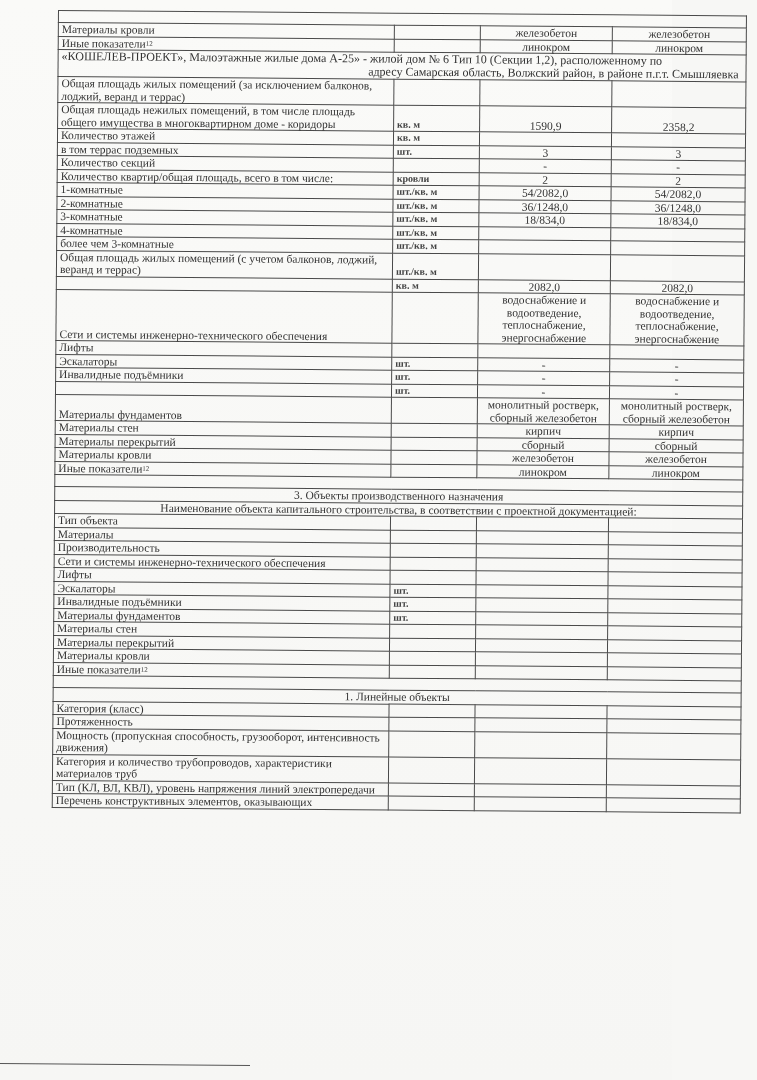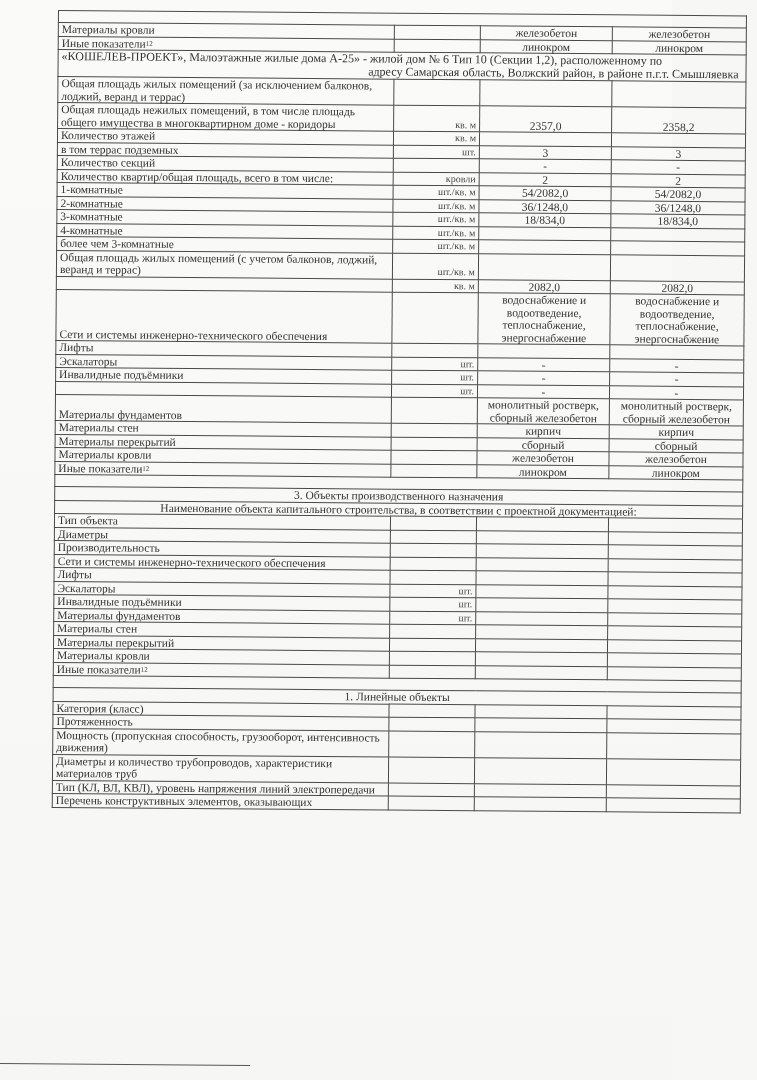--- a/index.html
+++ b/index.html
@@ -22,21 +22,21 @@
   td {
     border:1px solid #4a4a4a;
     font-size:11.5px; line-height:12.5px;
     padding:0 3px; vertical-align:bottom;
     color:#333;
   }
   col.c-label { width:336px; }
   col.c-unit { width:86px; }
   col.c-v1 { width:132px; }
   col.c-v2 { width:134px; }
-  td.unit { text-align:right; font-size:10px; color:#444; }
+  td.unit { text-align:left; font-size:10px; color:#444;font-weight:bold; }
   td.val { text-align:center; }
   td.center { text-align:center; }
   td.title-cell { text-align:left; font-size:12px; line-height:13px; }
   td.title-cell .l2 { display:block; text-align:right; padding-right:4px; }
   sup { font-size:7px; vertical-align:top; }
   .top-line { height:12px; }
   .blank { height:12px; }
   .footer-line {
     position:absolute; left:0; top:1064px; width:250px; height:1px; background:#555;
     transform:rotate(0.5deg);
@@ -75,21 +75,21 @@
           </tr>
           <tr>
             <td><span>Общая площадь жилых помещений (за исключением балконов, лоджий, веранд и террас)</span></td>
             <td class="unit"><span></span></td>
             <td class="val"><span></span></td>
             <td class="val"><span></span></td>
           </tr>
           <tr>
             <td><span>Общая площадь нежилых помещений, в том числе площадь общего имущества в многоквартирном доме - коридоры</span></td>
             <td class="unit"><span>кв. м</span></td>
-            <td class="val"><span>2357,0</span></td>
+            <td class="val"><span>1590,9</span></td>
             <td class="val"><span>2358,2</span></td>
           </tr>
           <tr>
             <td><span>Количество этажей</span></td>
             <td class="unit"><span>кв. м</span></td>
             <td class="val"><span></span></td>
             <td class="val"><span></span></td>
           </tr>
           <tr>
             <td><span>в том террас подземных</span></td>
@@ -220,21 +220,21 @@
           <tr>
             <td class="center" colspan="4"><span>Наименование объекта капитального строительства, в соответствии с проектной документацией:</span></td>
           </tr>
           <tr>
             <td><span>Тип объекта</span></td>
             <td class="unit"><span></span></td>
             <td class="val"></td>
             <td class="val"></td>
           </tr>
           <tr>
-            <td><span>Диаметры</span></td>
+            <td><span>Материалы</span></td>
             <td class="unit"><span></span></td>
             <td class="val"></td>
             <td class="val"></td>
           </tr>
           <tr>
             <td><span>Производительность</span></td>
             <td class="unit"><span></span></td>
             <td class="val"></td>
             <td class="val"></td>
           </tr>
@@ -310,21 +310,21 @@
             <td class="val"></td>
             <td class="val"></td>
           </tr>
           <tr>
             <td><span>Мощность (пропускная способность, грузооборот, интенсивность движения)</span></td>
             <td class="unit"></td>
             <td class="val"></td>
             <td class="val"></td>
           </tr>
           <tr>
-            <td><span>Диаметры и количество трубопроводов, характеристики материалов труб</span></td>
+            <td><span>Категория и количество трубопроводов, характеристики материалов труб</span></td>
             <td class="unit"></td>
             <td class="val"></td>
             <td class="val"></td>
           </tr>
           <tr>
             <td><span>Тип (КЛ, ВЛ, КВЛ), уровень напряжения линий электропередачи</span></td>
             <td class="unit"></td>
             <td class="val"></td>
             <td class="val"></td>
           </tr>

